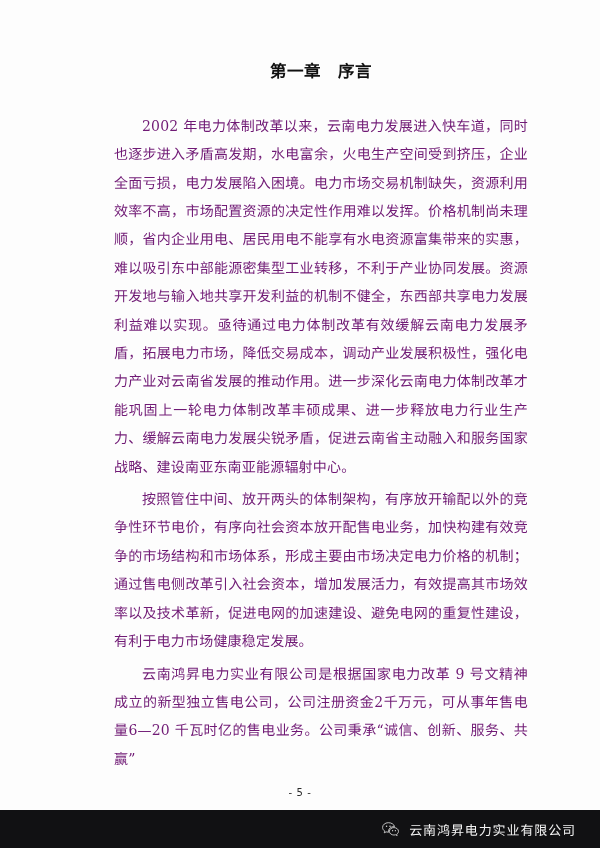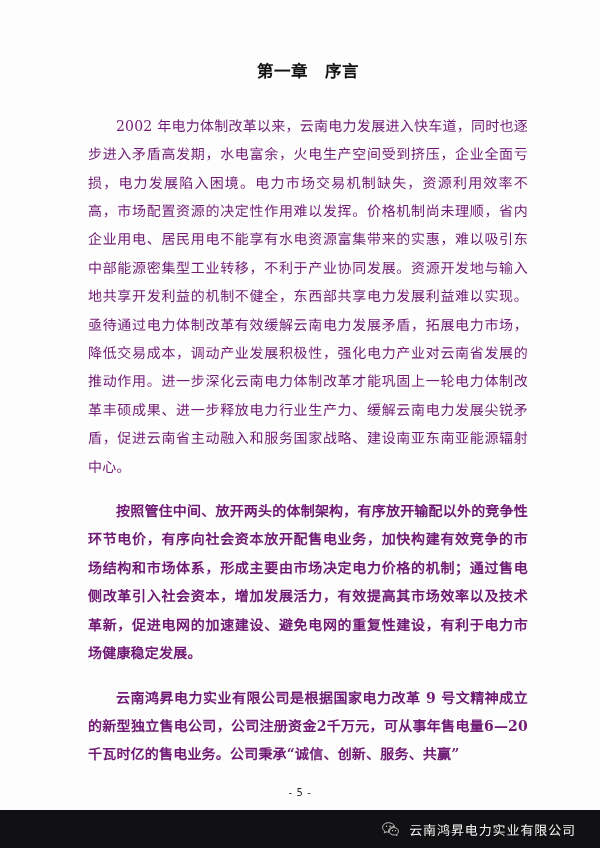--- a/index.html
+++ b/index.html
@@ -22,21 +22,21 @@
     width: 600px;
     height: 848px;
     background: #fdfdfd;
     display: flex;
     flex-direction: column;
   }
 
   .page-body {
     position: relative;
     flex: 1 1 auto;
-    padding: 0 72px 0 88px;
+    padding: 0 72px 0 114px;
     overflow: hidden;
   }
 
   .chapter-title {
     text-align: center;
     font-family: "DejaVu Sans", "Liberation Sans", sans-serif;
     font-weight: bold;
     font-size: 16.5px;
     letter-spacing: 0.5px;
     color: #111111;
@@ -57,22 +57,21 @@
     line-height: 28.4px;
     color: #701a75;
     text-align: justify;
     text-justify: inter-character;
     text-indent: 2em;
     letter-spacing: 0.2px;
     word-break: break-all;
   }
 
   p.para + p.para {
-    margin-top: 16px;
-    font-weight: bold;
+    margin-top: 4px;
   }
 
   .page-number {
     position: absolute;
     left: 0;
     right: 0;
     bottom: 12px;
     text-align: center;
     font-family: "DejaVu Sans", "Liberation Sans", sans-serif;
     font-size: 10px;

